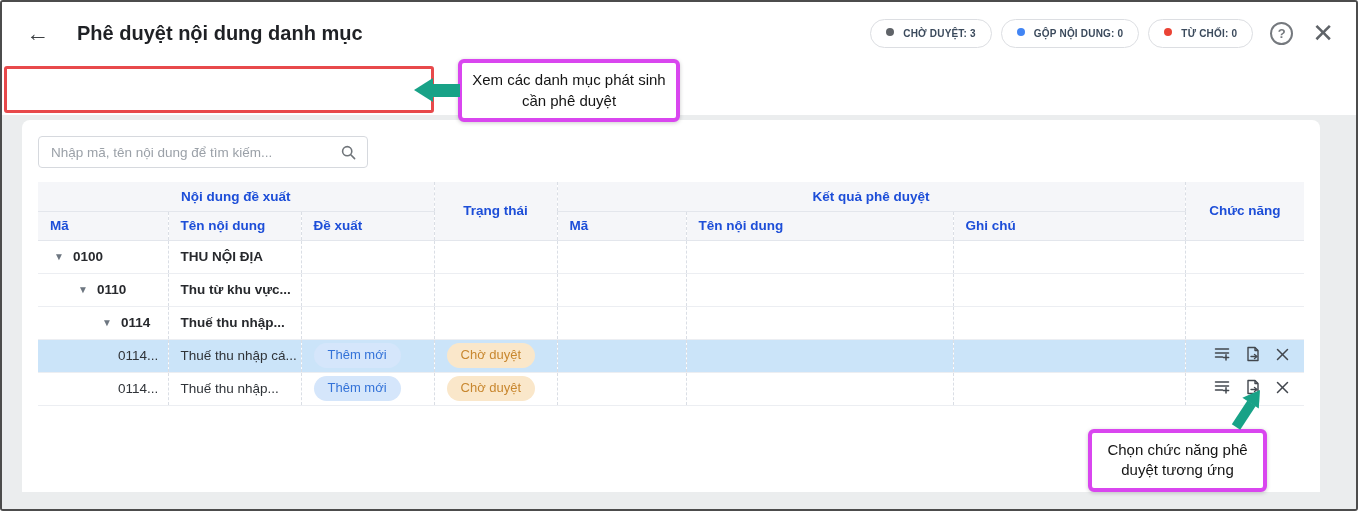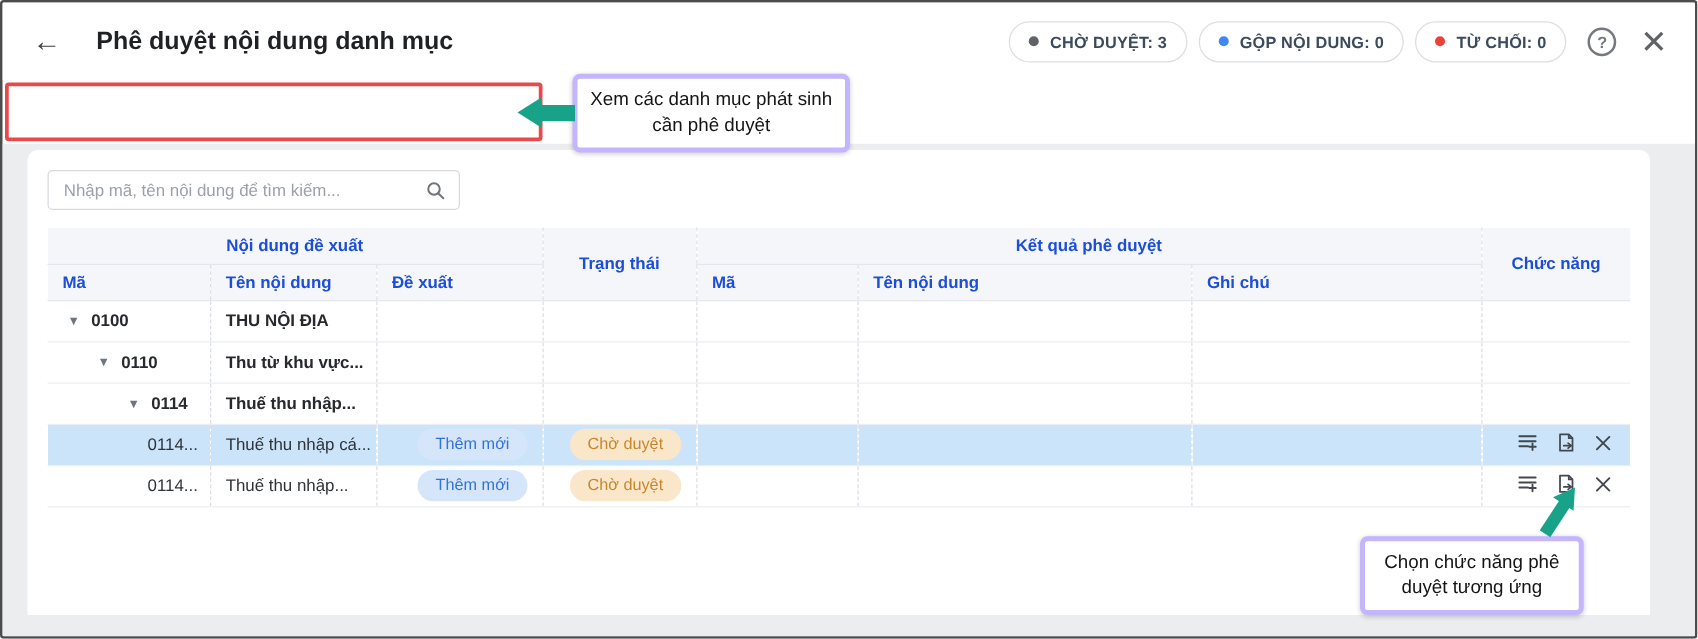--- a/index.html
+++ b/index.html
@@ -7,22 +7,22 @@
   .window {
     position:relative; width:1358px; height:511px;
     border:2px solid #4c4c4c; border-radius:3px; background:#fff; overflow:hidden;
   }
   
   .header { height:62px; display:flex; align-items:center; padding:0 16px 0 24px; background:#fff; }
   .back-arrow { font-size:23px; color:#3c4043; margin-right:28px; cursor:pointer; line-height:1; }
   .title { font-size:20px; font-weight:bold; color:#1f2125; }
   .header-right { margin-left:auto; display:flex; align-items:center; gap:9px; }
   .badge {
-    display:flex; align-items:center; gap:9px; border:1px solid #dcdee2; border-radius:18px;
-    padding:8px 15px; font-size:13px; font-weight:bold; color:#3b4a5c; letter-spacing:.2px; background:#fff;
+    display:flex; gap:9px; border:1px solid #dcdee2; border-radius:18px;
+    padding:8px 15px; font-size:10px; font-weight:bold; color:#3b4a5c; letter-spacing:.2px; background:#fff;
     white-space:nowrap;
   }
   .dot { width:8px; height:8px; border-radius:50%; flex:0 0 auto; }
   .dot-gray { background:#5f6368; } .dot-green { background:#34a853; }
   .dot-blue { background:#4285f4; } .dot-red { background:#ea4335; }
   .help-btn {
     width:23px; height:23px; border:2px solid #75797e; border-radius:50%; color:#75797e;
     display:flex; align-items:center; justify-content:center; font-size:13px; font-weight:bold;
     margin-left:8px; cursor:pointer;
   }
@@ -41,35 +41,35 @@
   
   table { margin-top:14px; border-collapse:collapse; width:100%; table-layout:fixed; }
   th {
     background:#f5f6f9; font-size:13.5px; color:#1d4ed8; font-weight:bold; height:29px;
     border-bottom:1px solid #e3e6ec; padding:0 12px; text-align:left; white-space:nowrap; overflow:hidden;
   }
   th.center { text-align:center; }
   th + th, td + td { border-left:1px dashed #dadee5; }
   td { height:33px; font-size:13.5px; color:#2f3338; border-bottom:1px solid #eceef2; padding:0 12px; white-space:nowrap; overflow:hidden; background:#fff; }
   tr.selected td { background:#cbe4f9; }
-  td.center { text-align:right; }
+  td.center { text-align:left; }
   .caret { color:#6d7680; font-size:10px; margin-right:9px; display:inline-block; transform:translateY(-1px); }
   .code-bold, .name-bold { font-weight:bold; color:#27292d; }
   .ind-0 { padding-left:16px; } .ind-1 { padding-left:40px; } .ind-2 { padding-left:64px; } .ind-3 { padding-left:80px; }
   .pill { display:inline-block; border-radius:13px; padding:4px 14px; font-size:13px; line-height:1.25; }
   .pill-new { background:#d5e6fb; color:#3372d8; }
   .pill-wait { background:#fae7ca; color:#c8872f; }
   td.actions { text-align:right; padding-right:14px; }
   .action-icons { display:inline-flex; align-items:center; gap:13px; }
   .action-icons span { display:inline-flex; cursor:pointer; }
   .action-icons svg { stroke:#42474e; }
   
   .red-box { position:absolute; left:2px; top:64px; width:430px; height:47px; border:3px solid #e8494b; border-radius:3px; z-index:5; }
   .callout {
-    position:absolute; background:#fff; border:4px solid #c4b5fd; border-radius:6px; color:#141414;
+    position:absolute; background:#fff; border:4px solid #d946ef; border-radius:6px; color:#141414;
     font-size:15px; text-align:center; z-index:6; display:flex; align-items:center; justify-content:center;
     line-height:1.35; box-shadow:0 1px 4px rgba(0,0,0,.2); padding:7px 10px;
   }
   .callout-tabs { left:456px; top:57px; width:222px; min-height:63px; }
   .callout-actions { left:1086px; top:427px; width:179px; min-height:60px; }
   .arrow-left-shaft { position:absolute; left:430px; top:82px; width:28px; height:13px; background:#18a287; z-index:6; }
   .arrow-left-head { position:absolute; left:412px; top:76px; width:0; height:0;
     border-top:12px solid transparent; border-bottom:12px solid transparent; border-right:19px solid #18a287; z-index:6; }
   .arrow-diag { position:absolute; left:1222px; top:384px; z-index:6; }
 </style>

